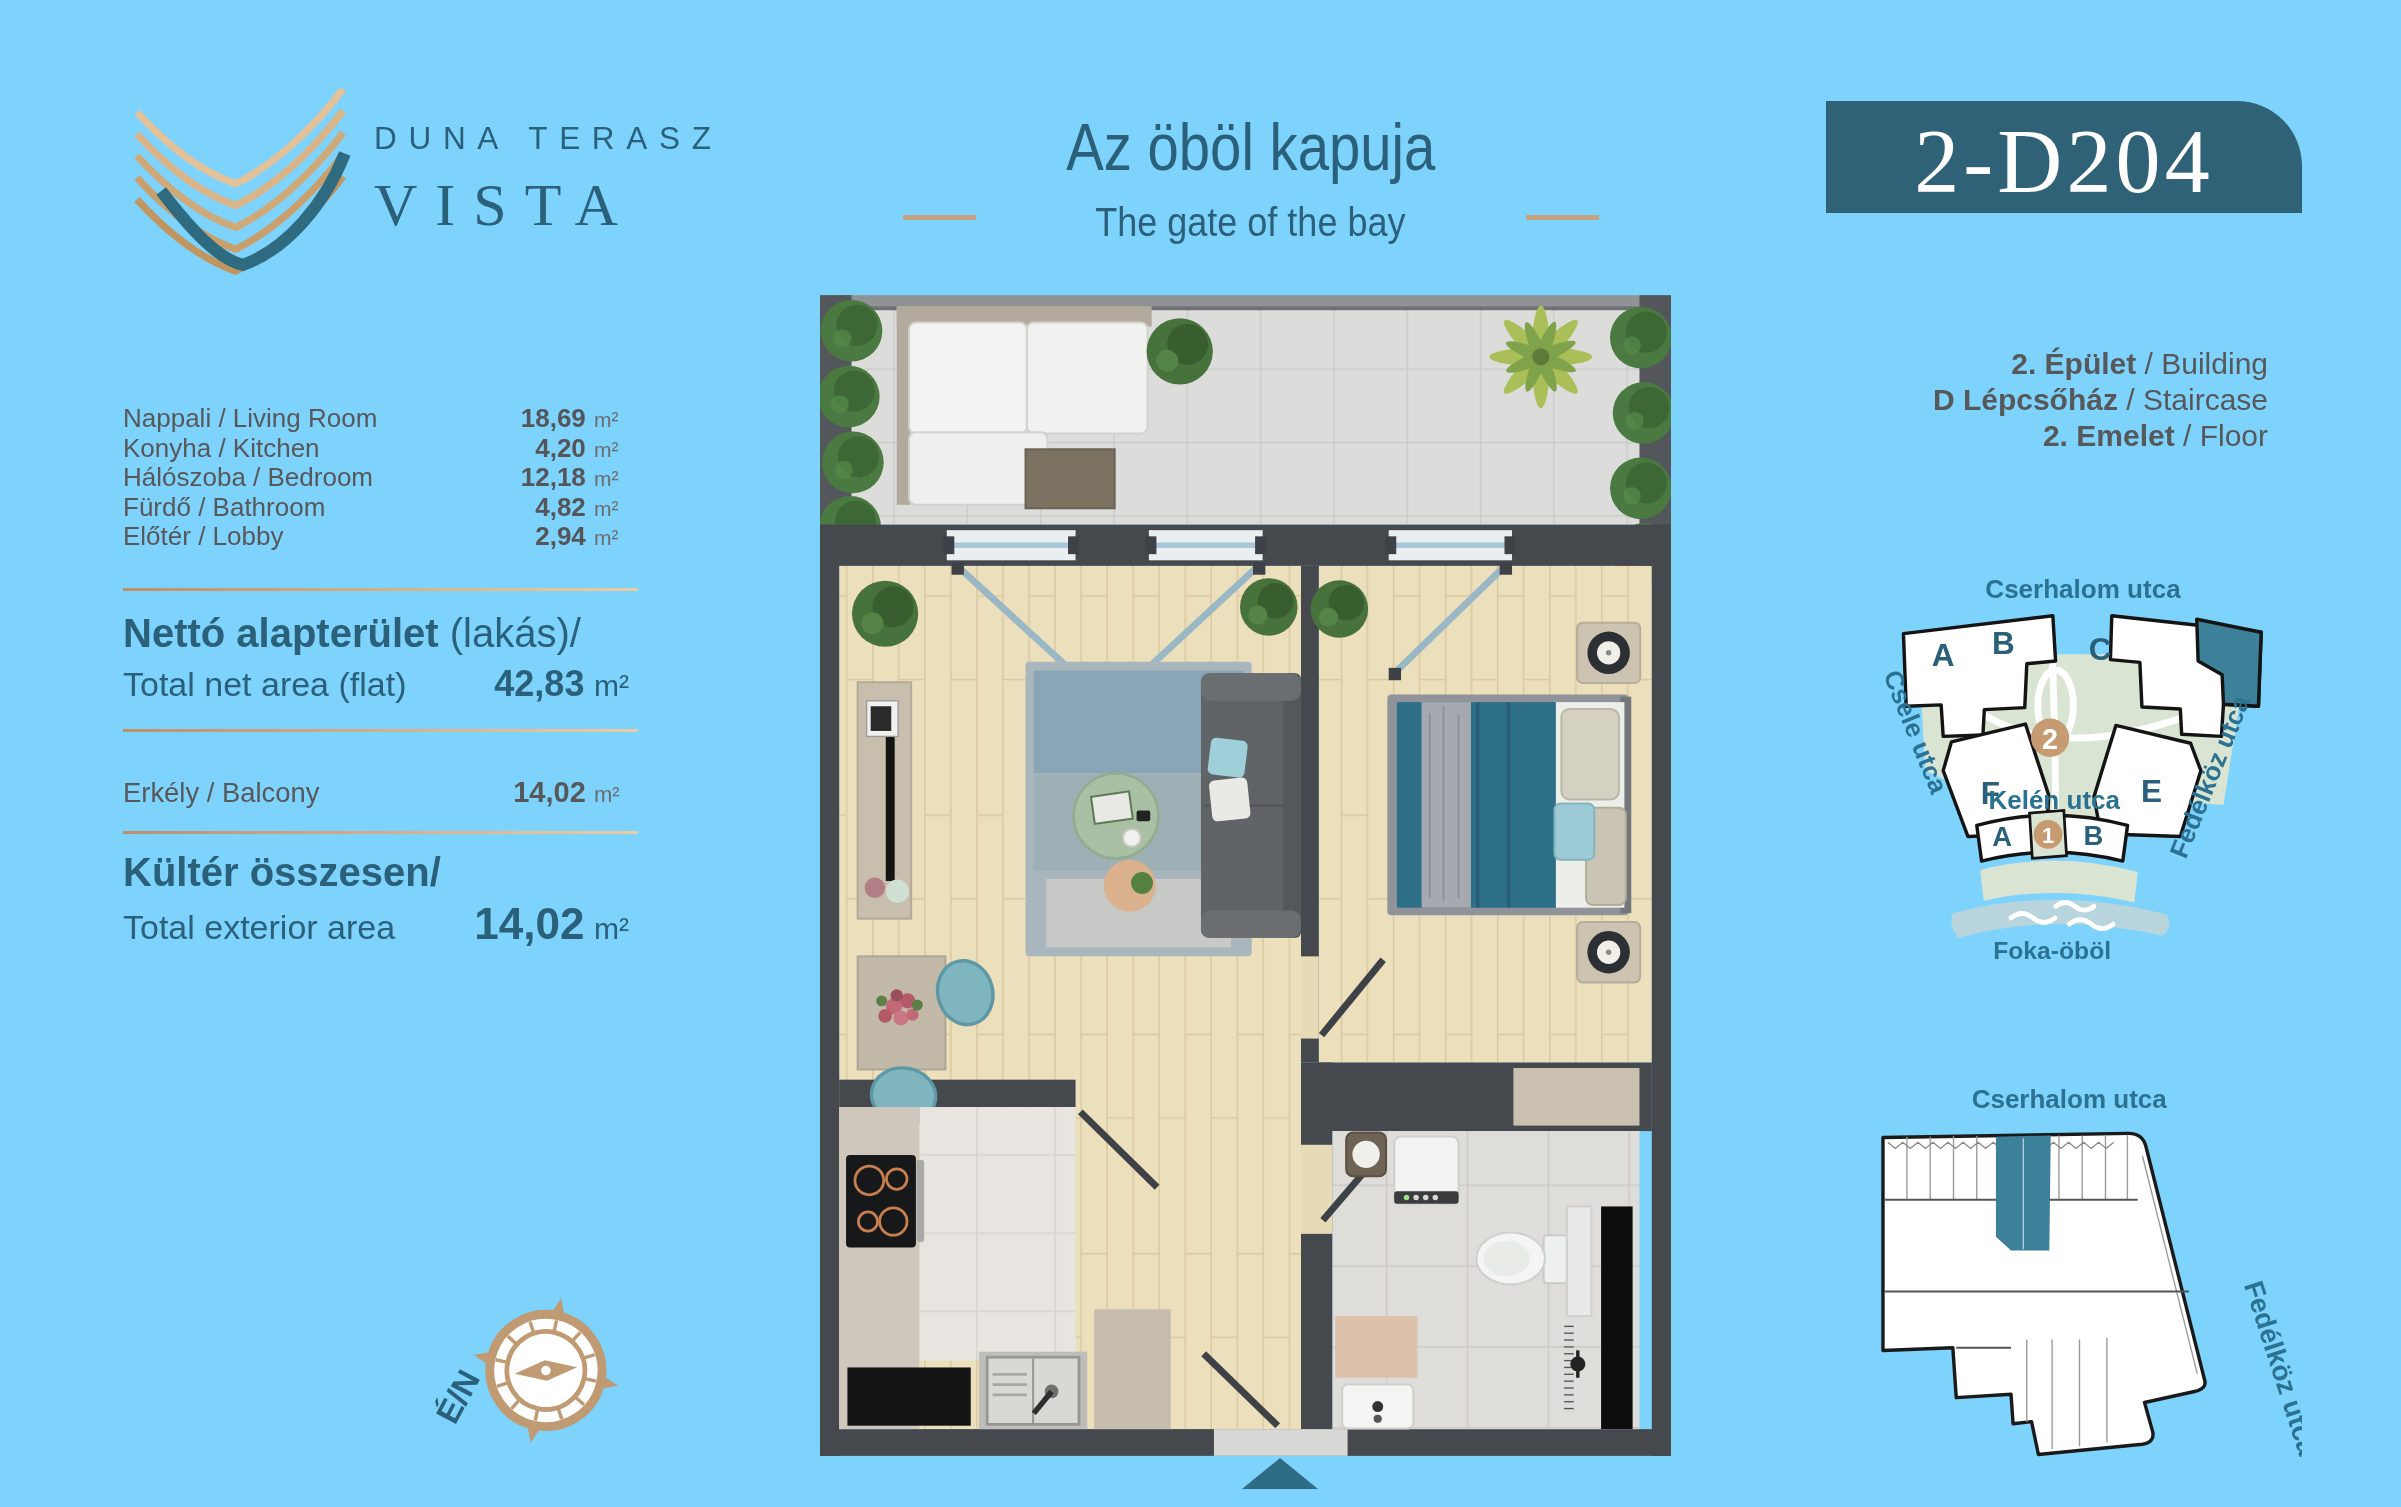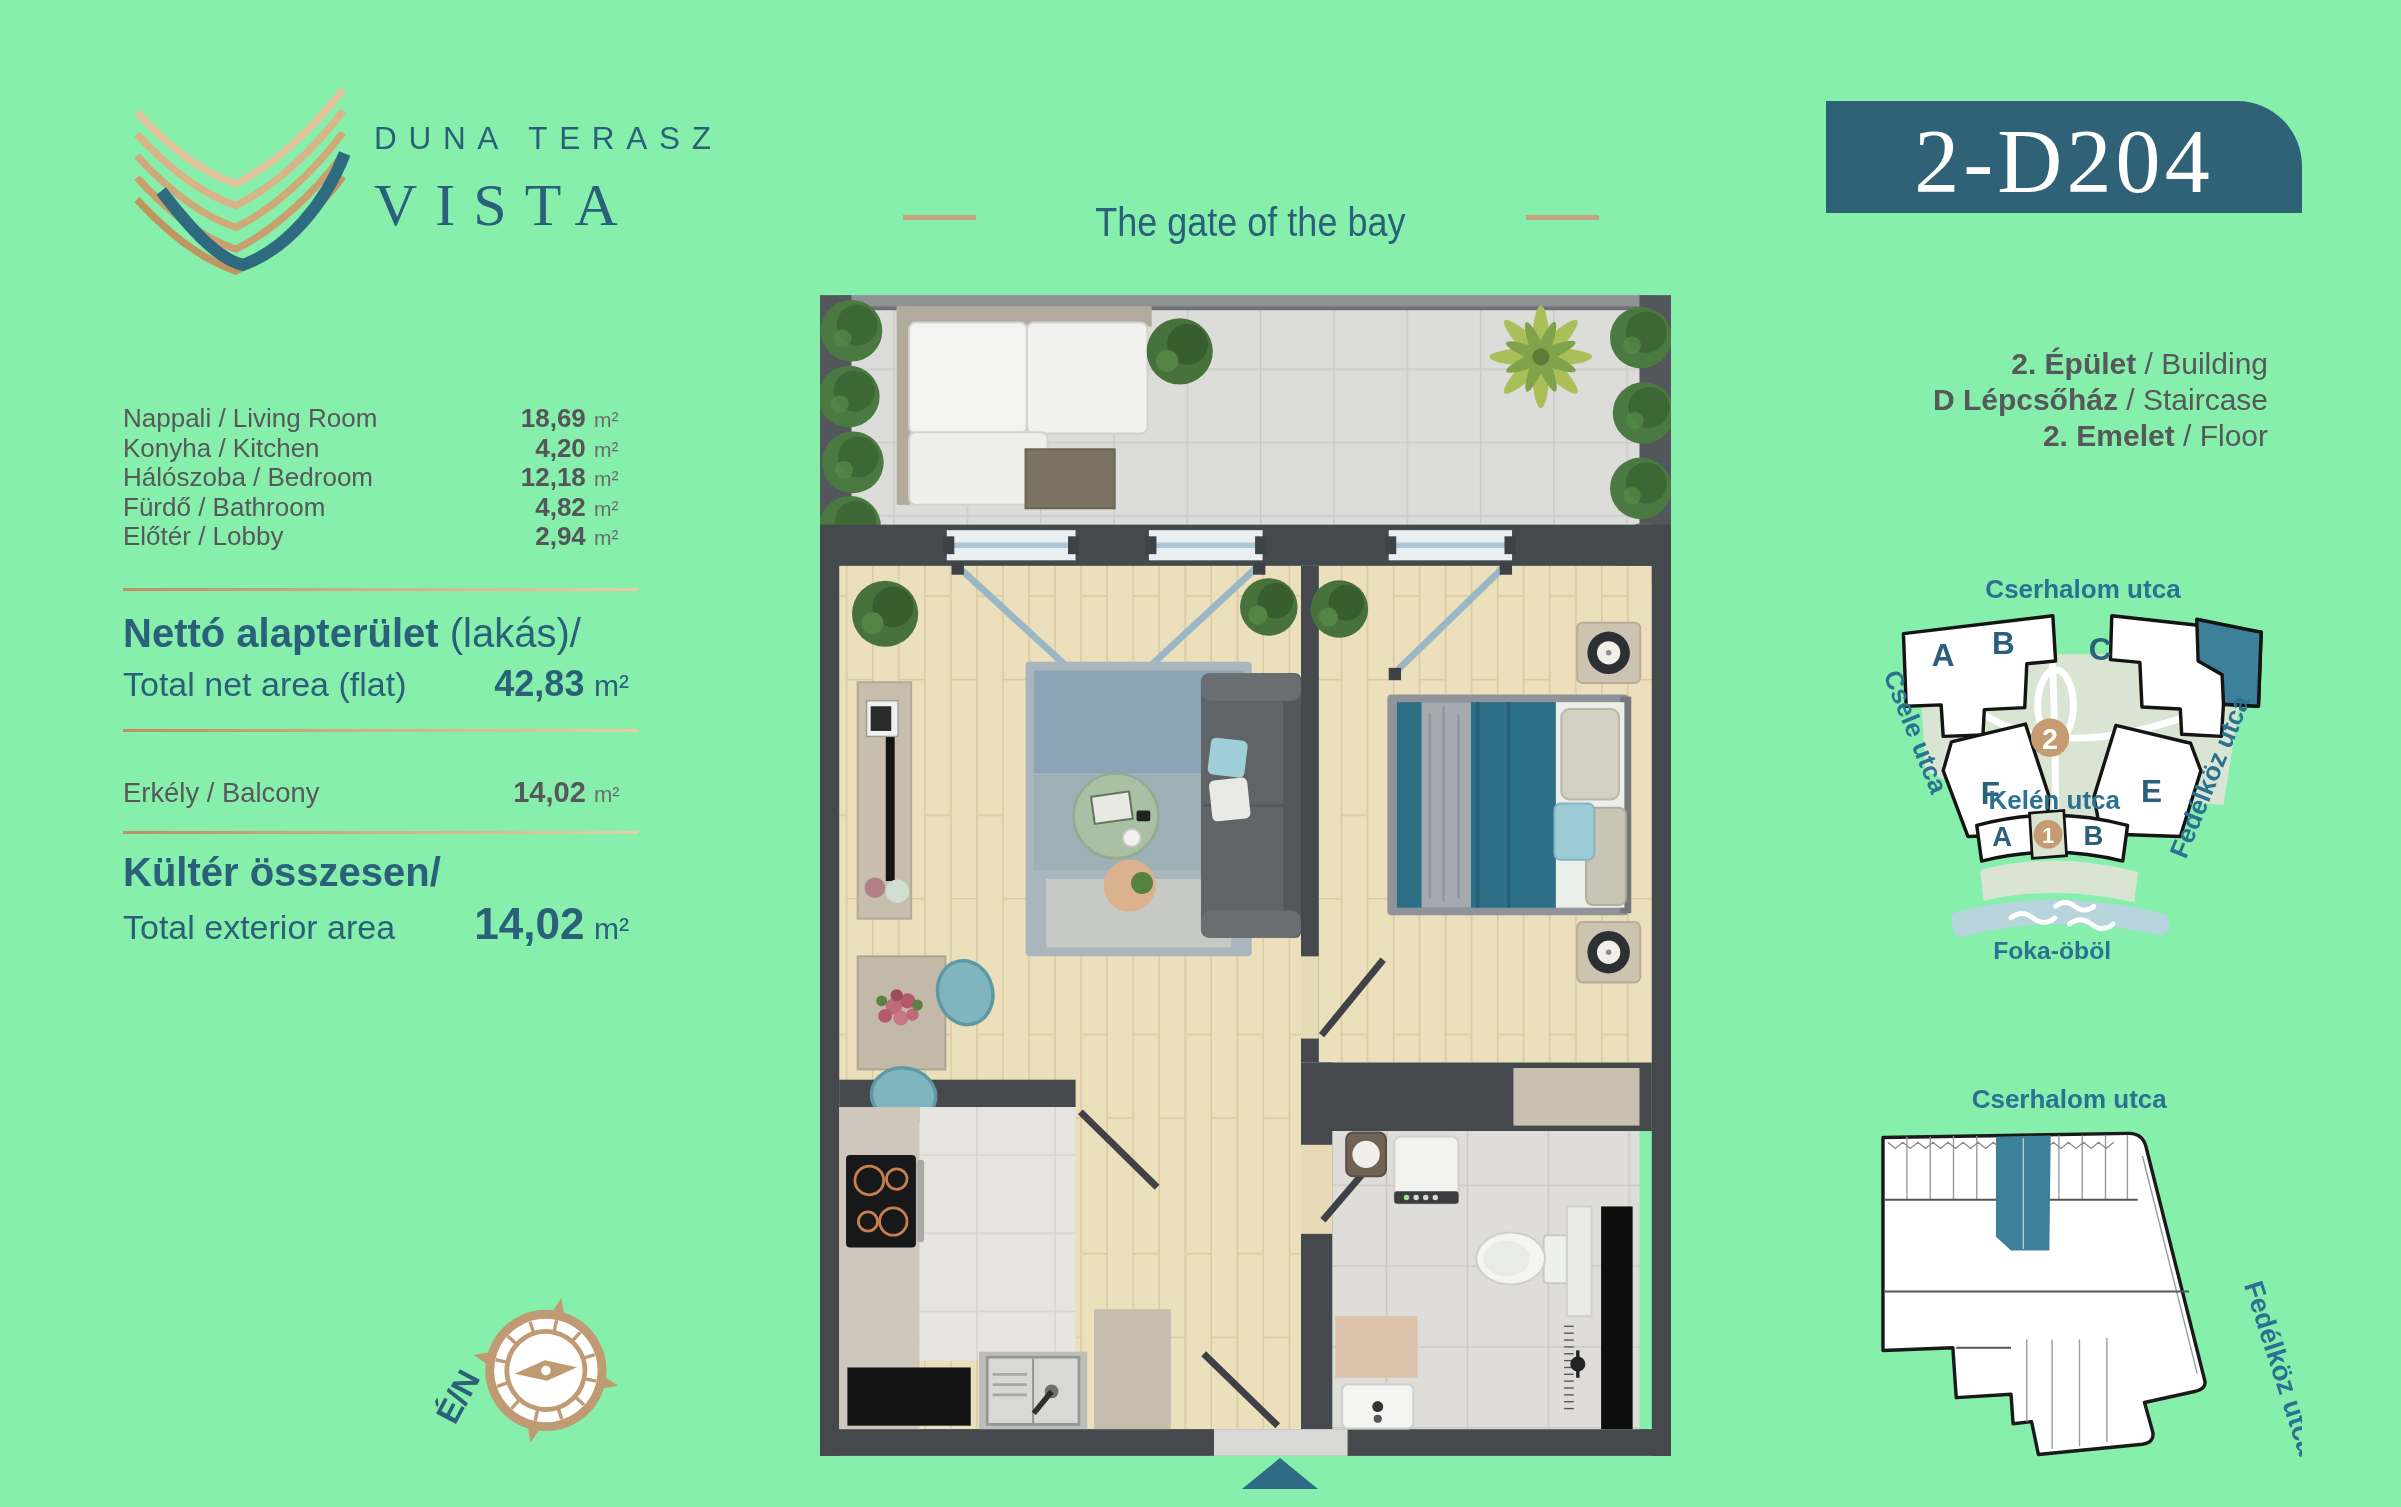--- a/index.html
+++ b/index.html
@@ -1,16 +1,16 @@
 <!DOCTYPE html>
 <html style="font-size:11px"><head>
 <meta charset="utf-8">
 <style>
   html,body{margin:0;padding:0;background:#ffffff;}
-  .page{position:relative;width:2401px;height:1507px;background:#86efac;overflow:hidden;
+  .page{position:relative;width:2401px;height:1507px;background:#7dd3fc;overflow:hidden;
         font-family:"Liberation Sans",sans-serif;color:#57585a;}
   .abs{position:absolute;}
 
   
   .brand-text{position:absolute;left:374px;top:120px;width:384px;}
   .brand-line1{font-size:31.5px;letter-spacing:11.7px;color:#2b607b;font-weight:500;}
   .brand-line2{font-family:"Liberation Serif",serif;font-size:60px;letter-spacing:18px;
                color:#2b607b;line-height:89px;margin-top:4.1px;}
 
   
@@ -77,20 +77,23 @@
       <path d="M15,184 C70,244 125,284 178,302 C240,272 305,212 355,146" stroke="#c1955f" stroke-width="12"></path>
       <path d="M55,170 C115,248 155,284 190,292 C262,266 325,192 358,108" stroke="#2f6b80" stroke-width="20"></path>
     </g>
   </svg>
   <div class="brand-text">
     <div class="brand-line1">DUNA TERASZ</div>
     <div class="brand-line2">VISTA</div>
   </div>
 
   <div class="dash" style="left:903px;"></div>
+  <div class="title">
+    <span class="squeeze">Az öböl kapuja</span>
+  </div>
   <div class="subtitle">
     <span class="squeeze">The gate of the bay</span>
   </div>
   <div class="dash" style="left:1526px;"></div>
 
   <div class="badge">
     <span class="badge-text">2-D204</span>
   </div>
 
   <div class="rooms">

